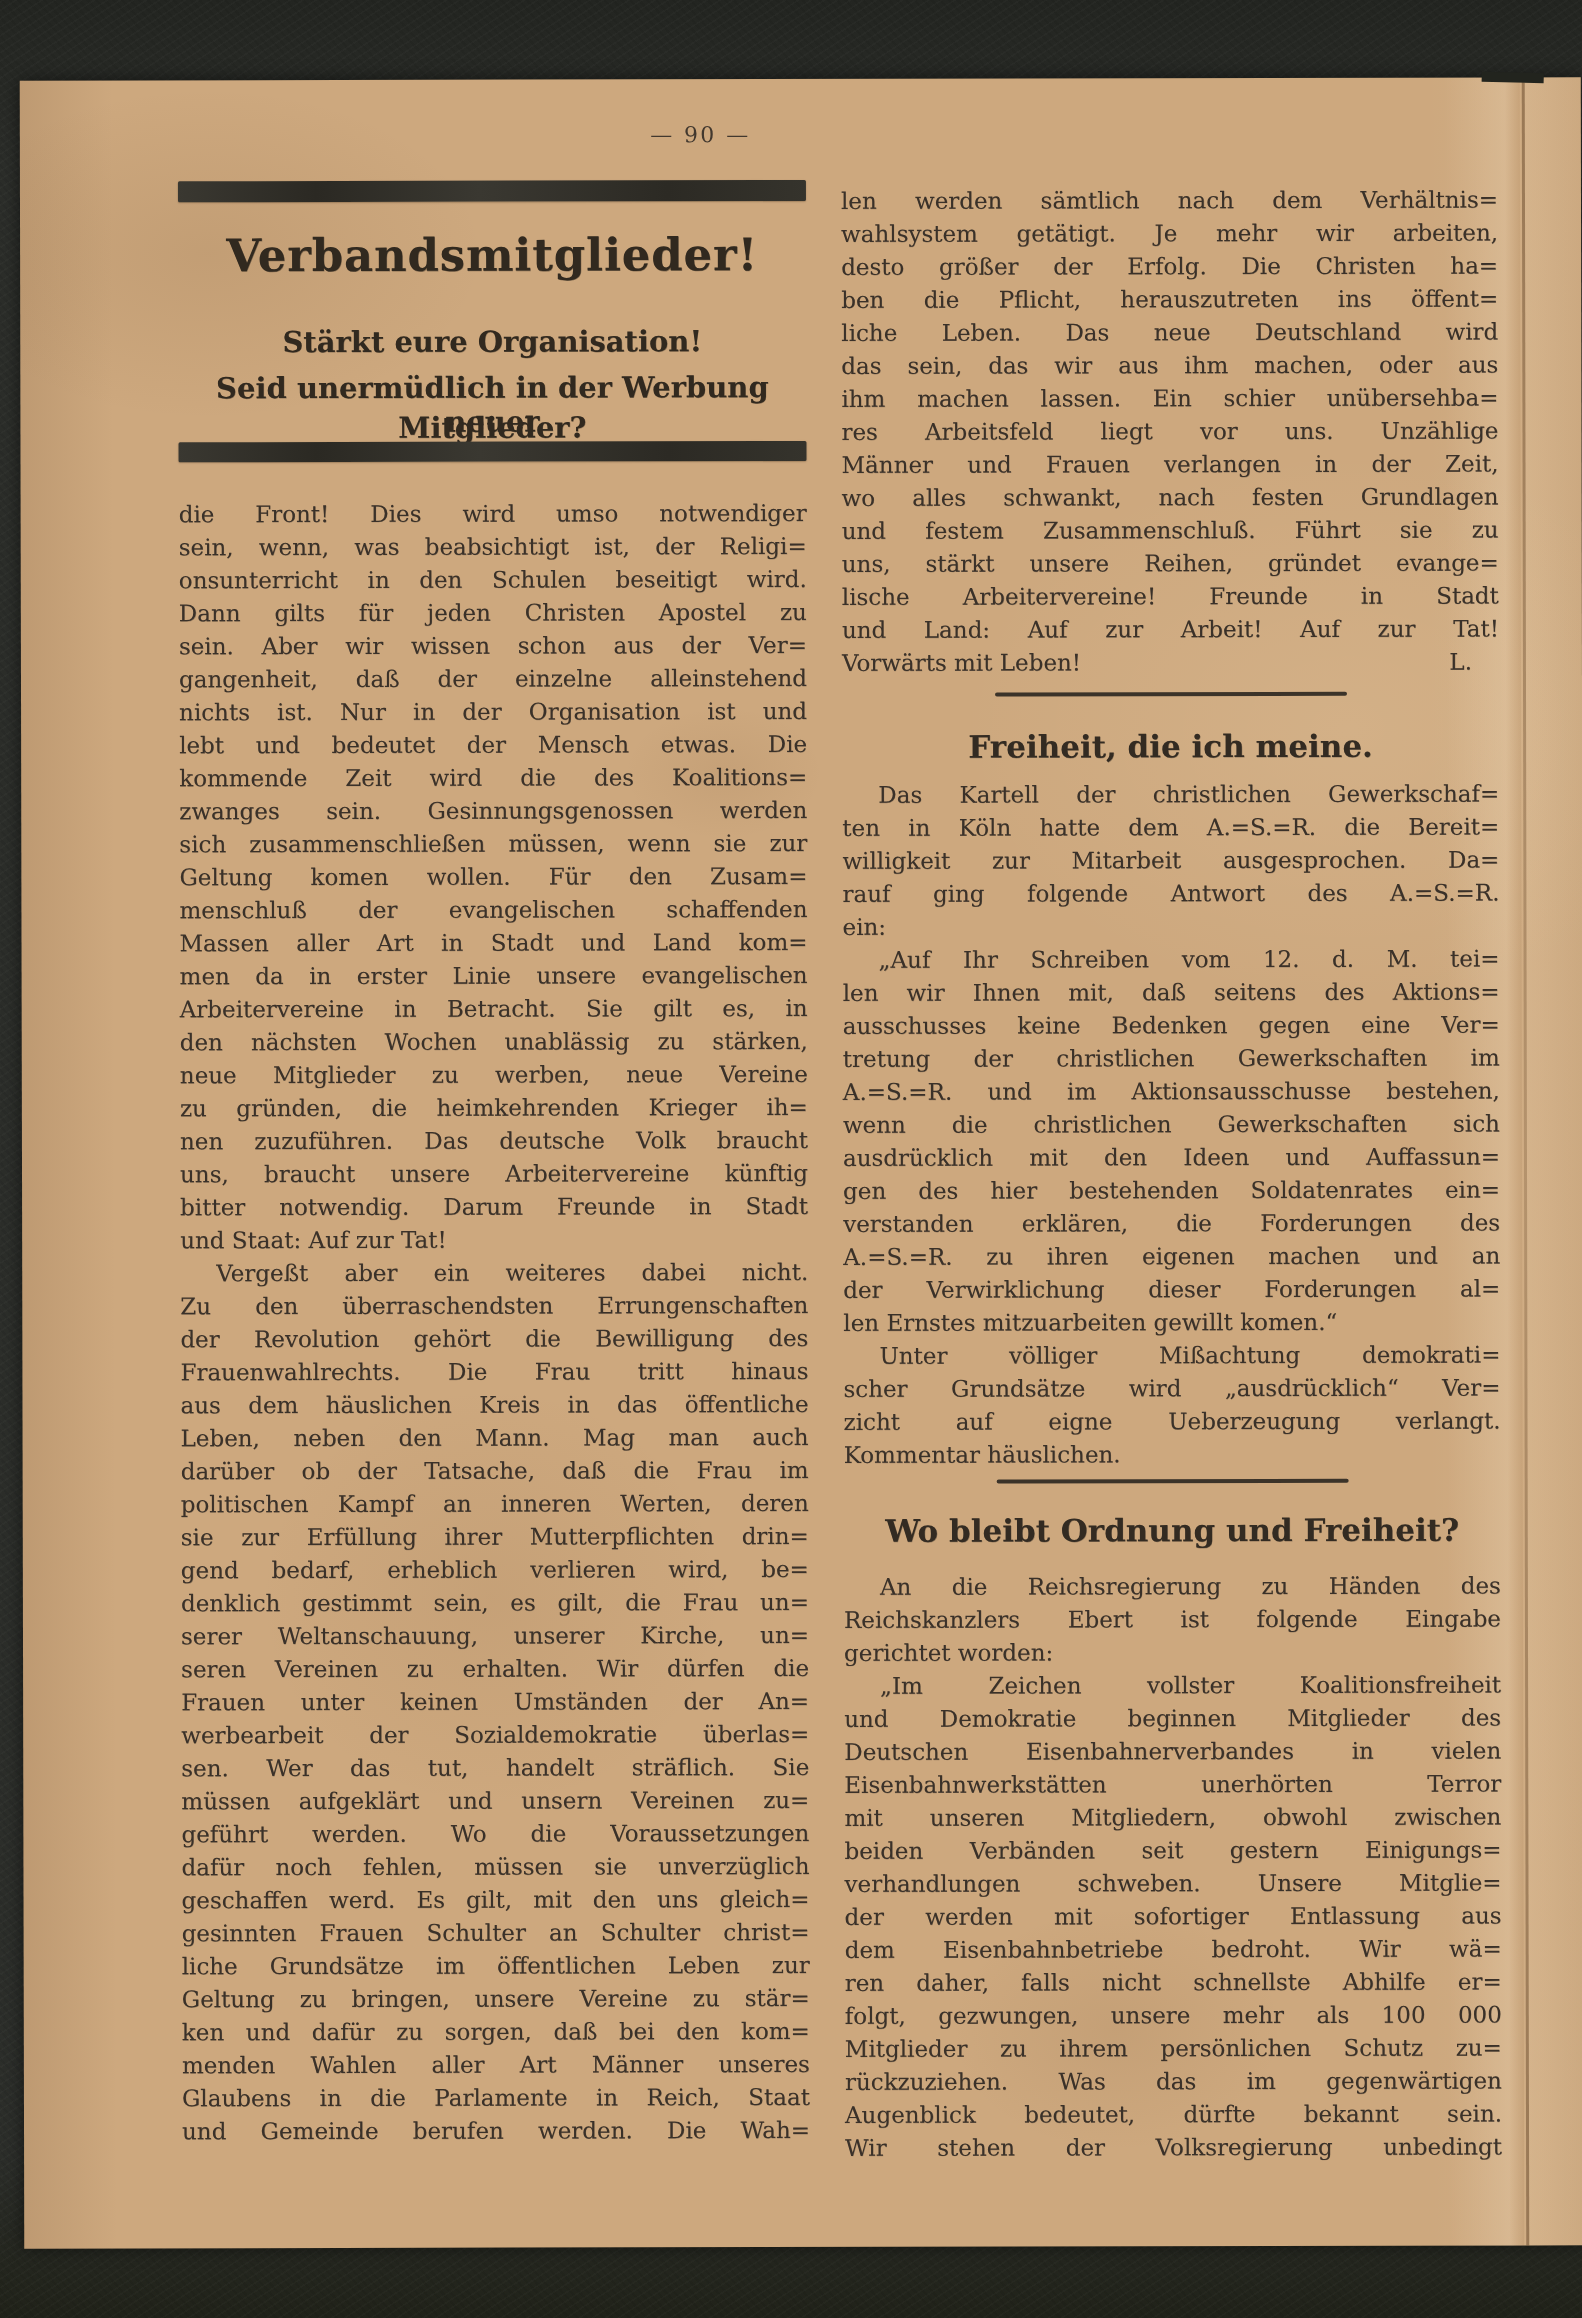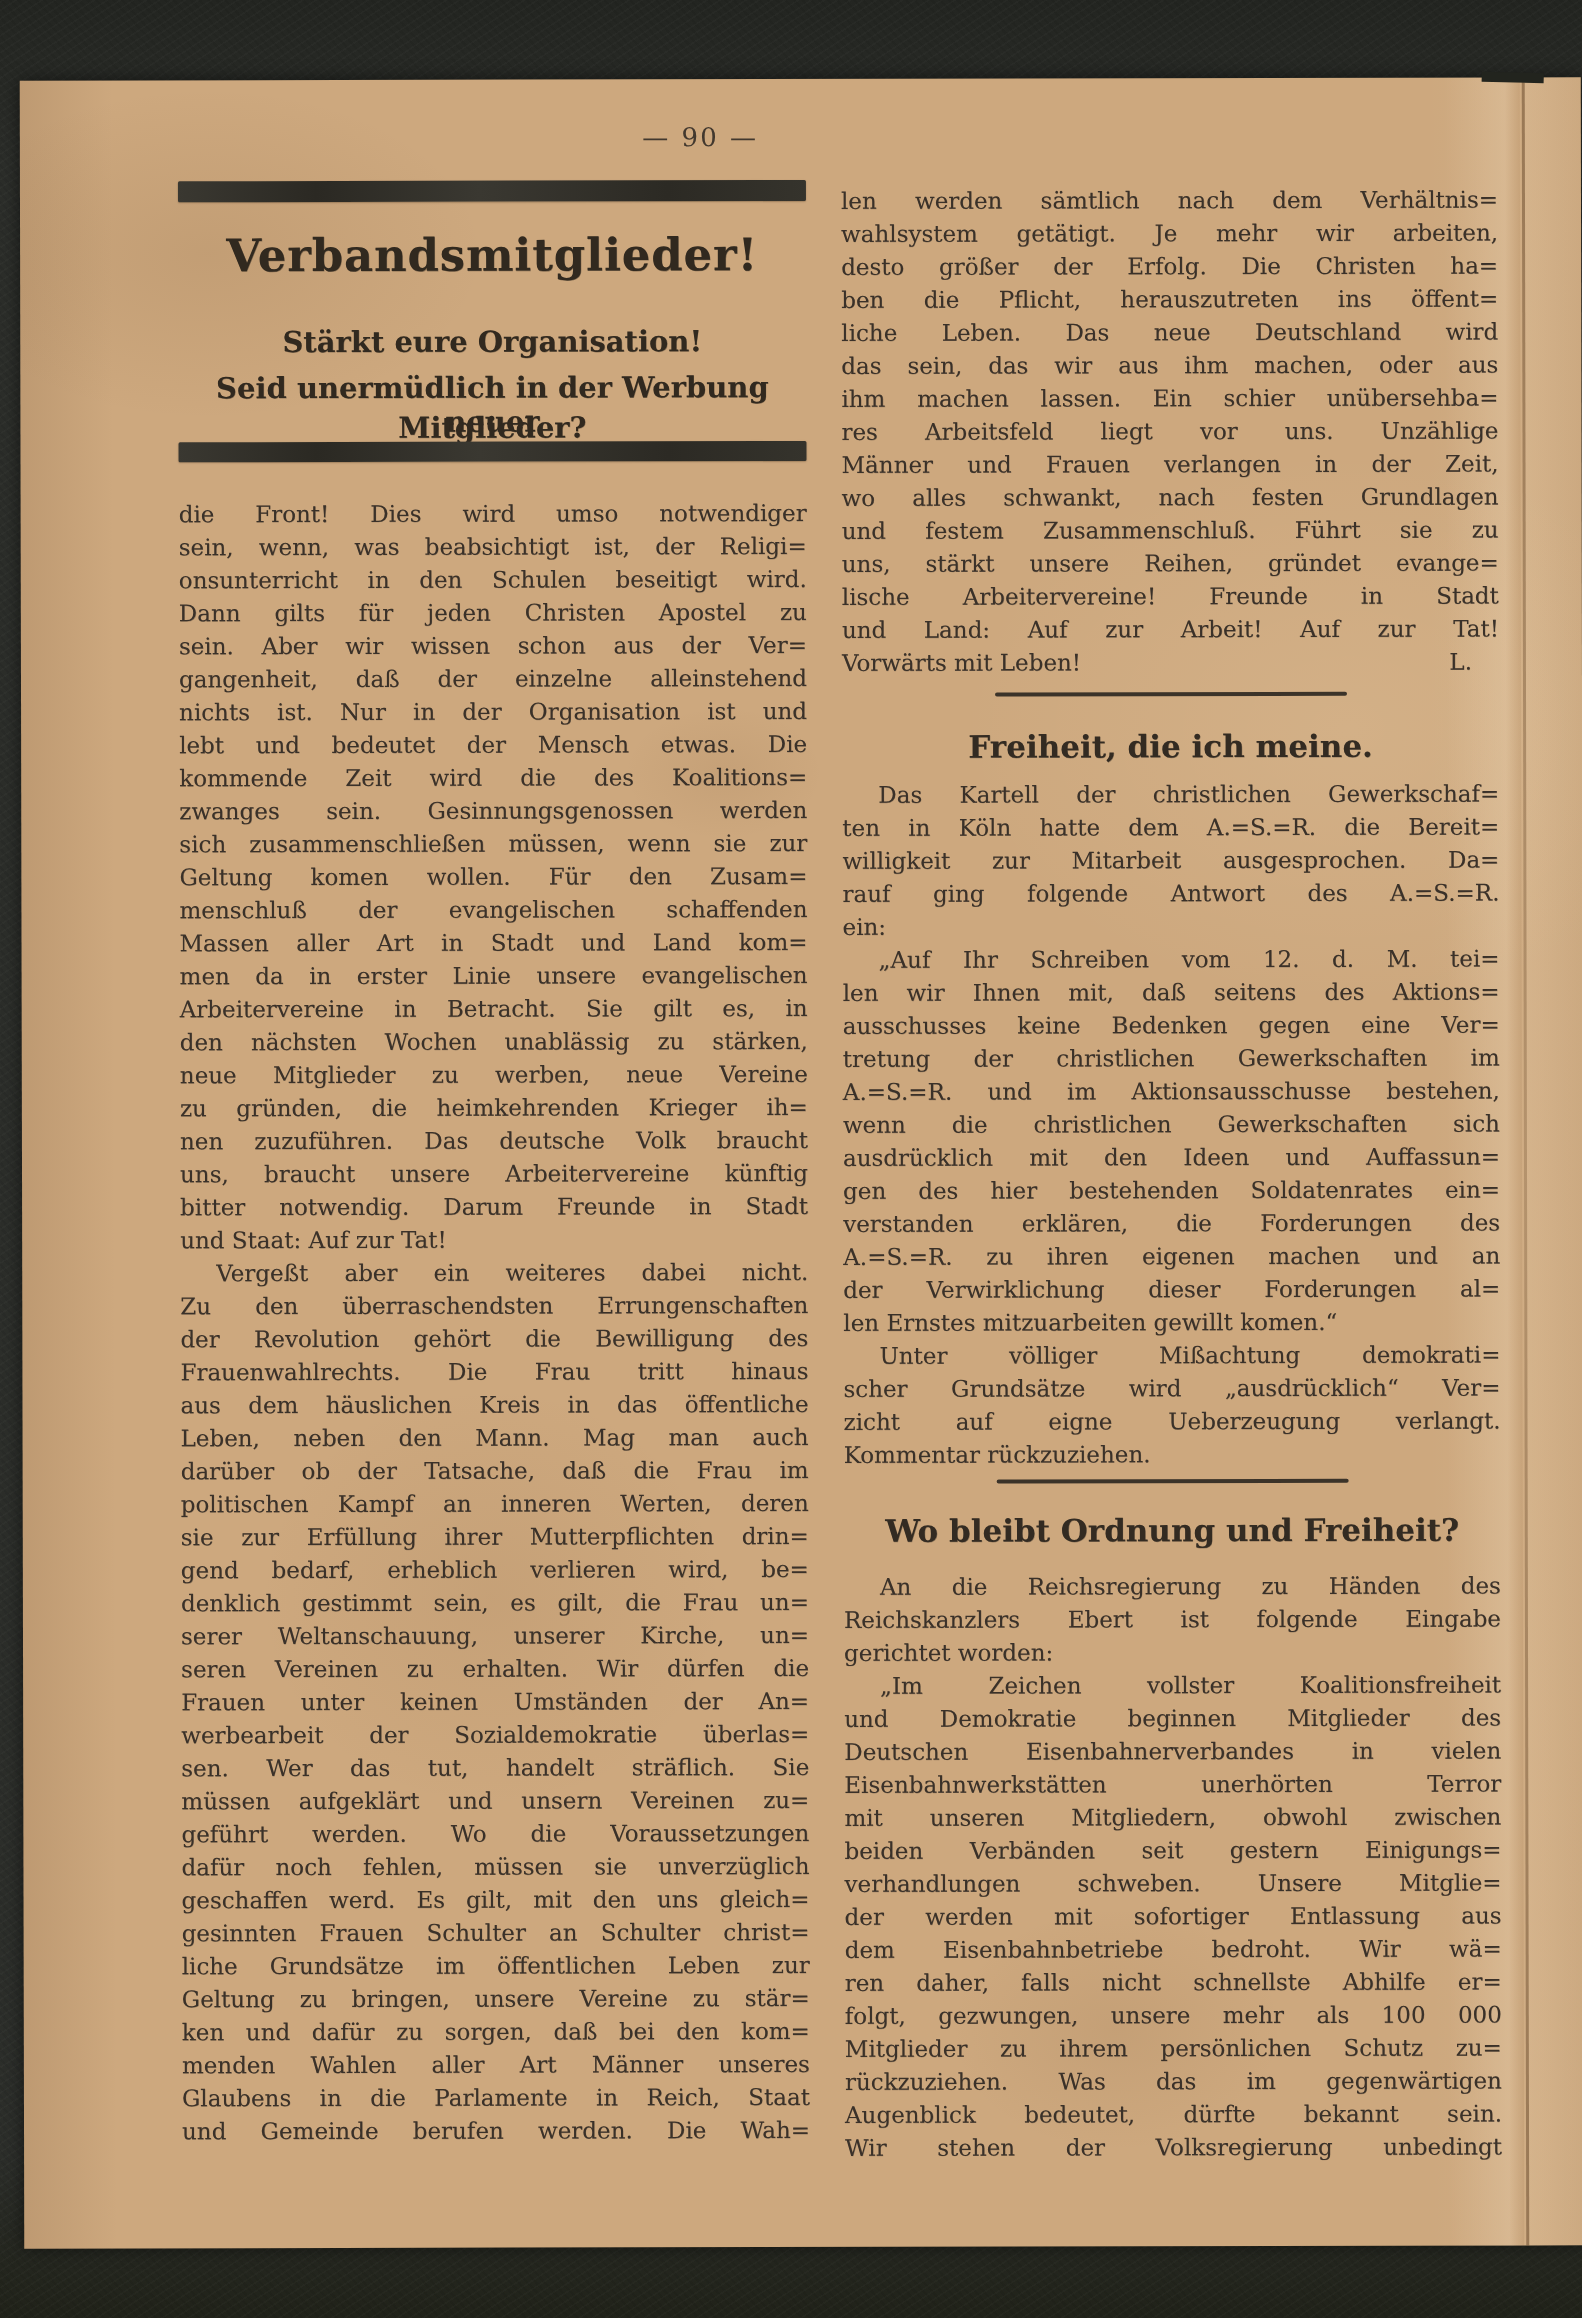--- a/index.html
+++ b/index.html
@@ -27,21 +27,21 @@
   }
   .crease-glow { position:absolute; top:0; bottom:0; left:1424px; width:76px;
     background:linear-gradient(90deg, rgba(0,0,0,0), rgba(255,240,215,0.18) 80%, rgba(120,80,40,0.10) 100%); }
   .crease { position:absolute; top:0; bottom:0; left:1502px; width:3.2px;
     background:linear-gradient(180deg, rgba(84,55,28,0.45), rgba(84,55,28,0.22) 50%, rgba(84,55,28,0.45)); }
   .edge-right { position:absolute; top:0; bottom:0; left:1505px; right:0;
     background:linear-gradient(90deg, rgba(255,238,210,0.10), rgba(100,65,30,0.06)); }
   .notch { position:absolute; top:-5.5px; left:1462px; width:62px; height:10.3px; background:#22241e; transform:rotate(1.6deg); }
 
   .page-number { position:absolute; left:459px; width:443px; top:43px; text-align:center;
-    font-size:26px; color:#42382e; letter-spacing:2.4px; }
+    font-size:22px; color:#42382e; letter-spacing:2.4px; }
 
   .col { position:absolute; top:0; height:100%; }
   .col-left  { left:158px;  width:628px; }
   .col-right { left:821px; width:657px; }
 
   .bar { position:absolute; left:0; right:0; height:21.4px; border-radius:1.6px;
     background:linear-gradient(90deg,#3a3831 0%, #2b2923 22%, #3a3831 48%, #2c2a24 78%, #35332c 100%);
     box-shadow:0 0.8px 1.6px rgba(60,40,20,0.35); }
   .bar-top { top:101px; }
   .bar-bottom { top:362px; height:20px; }
@@ -183,21 +183,21 @@
           <div class="line"><span>wenn die christlichen Gewerkschaften sich</span></div>
           <div class="line"><span>ausdrücklich mit den Ideen und Auffassun=</span></div>
           <div class="line"><span>gen des hier bestehenden Soldatenrates ein=</span></div>
           <div class="line"><span>verstanden erklären, die Forderungen des</span></div>
           <div class="line"><span>A.=S.=R. zu ihren eigenen machen und an</span></div>
           <div class="line"><span>der Verwirklichung dieser Forderungen al=</span></div>
           <div class="line endline"><span>len Ernstes mitzuarbeiten gewillt komen.“</span></div>
           <div class="line indent"><span>Unter völliger Mißachtung demokrati=</span></div>
           <div class="line"><span>scher Grundsätze wird „ausdrücklich“ Ver=</span></div>
           <div class="line"><span>zicht auf eigne Ueberzeugung verlangt.</span></div>
-          <div class="line endline"><span>Kommentar rückzuziehen.</span></div>
+          <div class="line endline"><span>Kommentar häuslichen.</span></div>
         </div>
       <div class="rule rule2"></div>
       <div class="article-heading heading2">Wo bleibt Ordnung und Freiheit?</div>
       <div class="lines lines-r3">
           <div class="line indent"><span>An die Reichsregierung zu Händen des</span></div>
           <div class="line"><span>Reichskanzlers Ebert ist folgende Eingabe</span></div>
           <div class="line endline"><span>gerichtet worden:</span></div>
           <div class="line indent"><span>„Im Zeichen vollster Koalitionsfreiheit</span></div>
           <div class="line"><span>und Demokratie beginnen Mitglieder des</span></div>
           <div class="line"><span>Deutschen Eisenbahnerverbandes in vielen</span></div>

